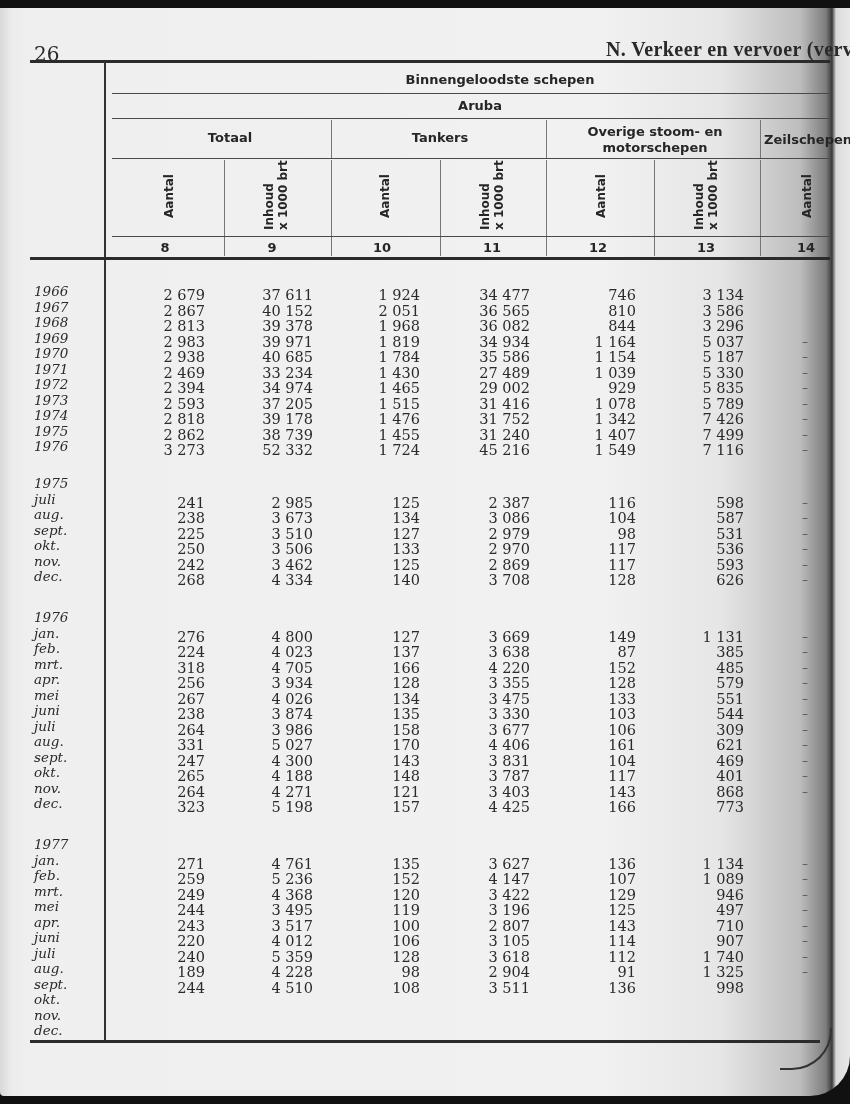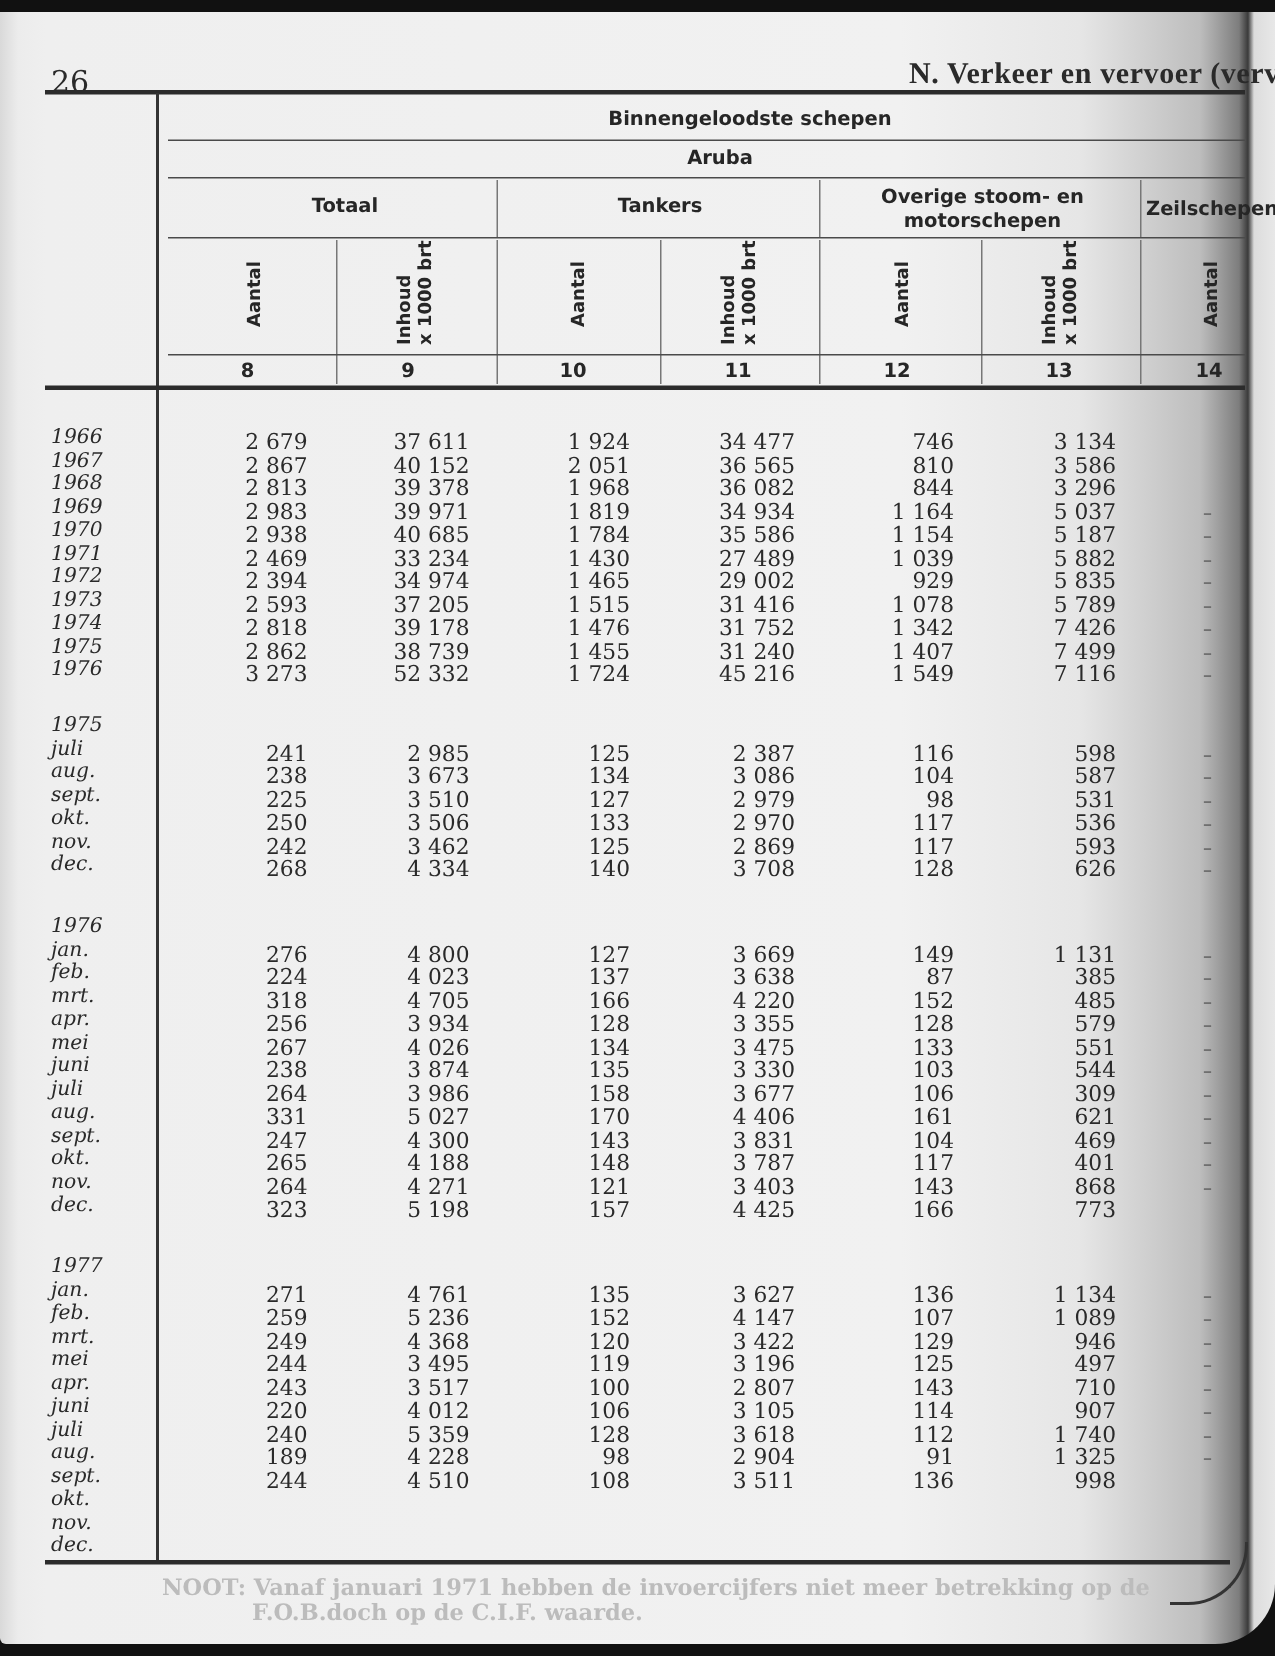--- a/index.html
+++ b/index.html
@@ -128,24 +128,20 @@
   <div class="colnum" style="left:686px; top:232px;">13</div>
   <div class="colnum" style="left:786px; top:232px;">14</div>
 
   <div class="rule-thick" style="left:30px; top:249px; width:800px;"></div>
 
   <div id="table-body"></div>
 
   <div class="rule-thick" style="left:30px; top:1032px; width:790px;"></div>
   <div class="curl"></div>
 
-  <div class="footnote">
-    <div>NOOT: Vanaf januari 1971 hebben de invoercijfers niet meer betrekking op de</div>
-    <div style="padding-left:60px;">F.O.B.doch op de C.I.F. waarde.</div>
-  </div>
 <div class="stub" style="top: 276px;">1966</div>
     <div class="num" style="top: 280px; right: 645px;">2 679</div>
     <div class="num" style="top: 280px; right: 537px;">37 611</div>
     <div class="num" style="top: 280px; right: 430px;">1 924</div>
     <div class="num" style="top: 280px; right: 320px;">34 477</div>
     <div class="num" style="top: 280px; right: 214px;">746</div>
     <div class="num" style="top: 280px; right: 106px;">3 134</div>
     <div class="stub" style="top: 291.5px;">1967</div>
     <div class="num" style="top: 295.5px; right: 645px;">2 867</div>
     <div class="num" style="top: 295.5px; right: 537px;">40 152</div>
@@ -175,21 +171,21 @@
     <div class="num" style="top: 342px; right: 320px;">35 586</div>
     <div class="num" style="top: 342px; right: 214px;">1 154</div>
     <div class="num" style="top: 342px; right: 106px; margin-left: 48px;">5 187</div>
     <div class="dash" style="top: 342px; left: 788px;">–</div>
     <div class="stub" style="top: 353.5px;">1971</div>
     <div class="num" style="top: 357.5px; right: 645px;">2 469</div>
     <div class="num" style="top: 357.5px; right: 537px;">33 234</div>
     <div class="num" style="top: 357.5px; right: 430px;">1 430</div>
     <div class="num" style="top: 357.5px; right: 320px;">27 489</div>
     <div class="num" style="top: 357.5px; right: 214px;">1 039</div>
-    <div class="num" style="top: 357.5px; right: 106px;">5 882</div>
+    <div class="num" style="top: 357.5px; right: 106px;">5 330</div>
     <div class="dash" style="top: 357.5px; left: 788px;">–</div>
     <div class="stub" style="top: 369px;">1972</div>
     <div class="num" style="top: 373px; right: 645px; margin-left: 21px;">2 394</div>
     <div class="num" style="top: 373px; right: 537px;">34 974</div>
     <div class="num" style="top: 373px; right: 430px;">1 465</div>
     <div class="num" style="top: 373px; right: 320px;">29 002</div>
     <div class="num" style="top: 373px; right: 214px;">929</div>
     <div class="num" style="top: 373px; right: 106px;">5 835</div>
     <div class="dash" style="top: 373px; left: 788px;">–</div>
     <div class="stub" style="top: 384.5px;">1973</div>

